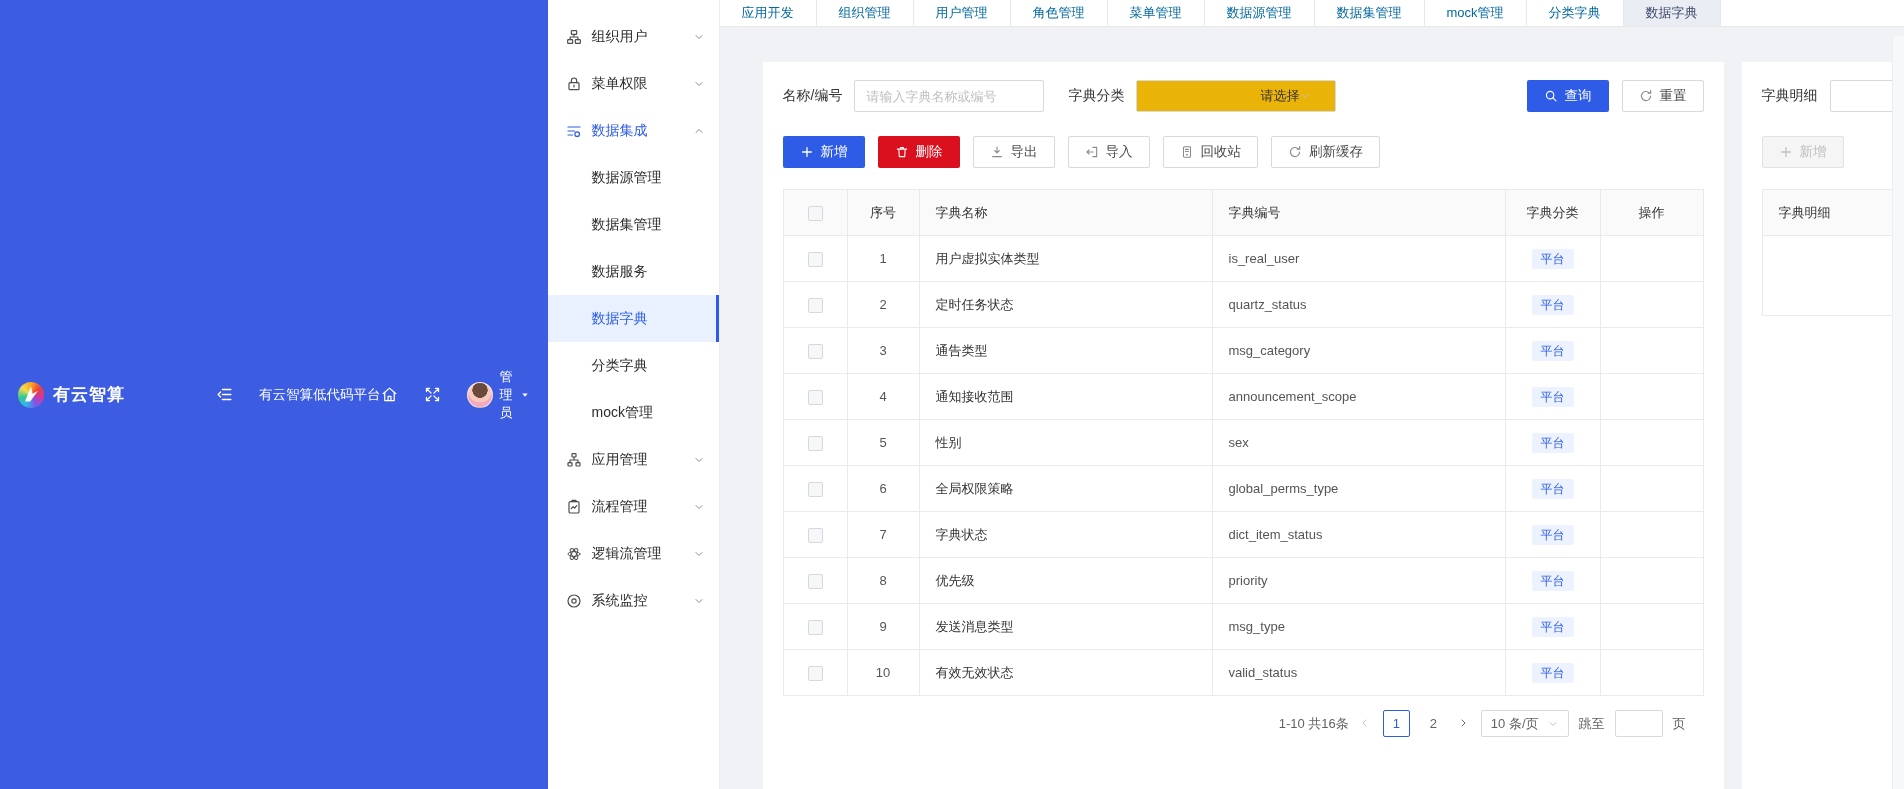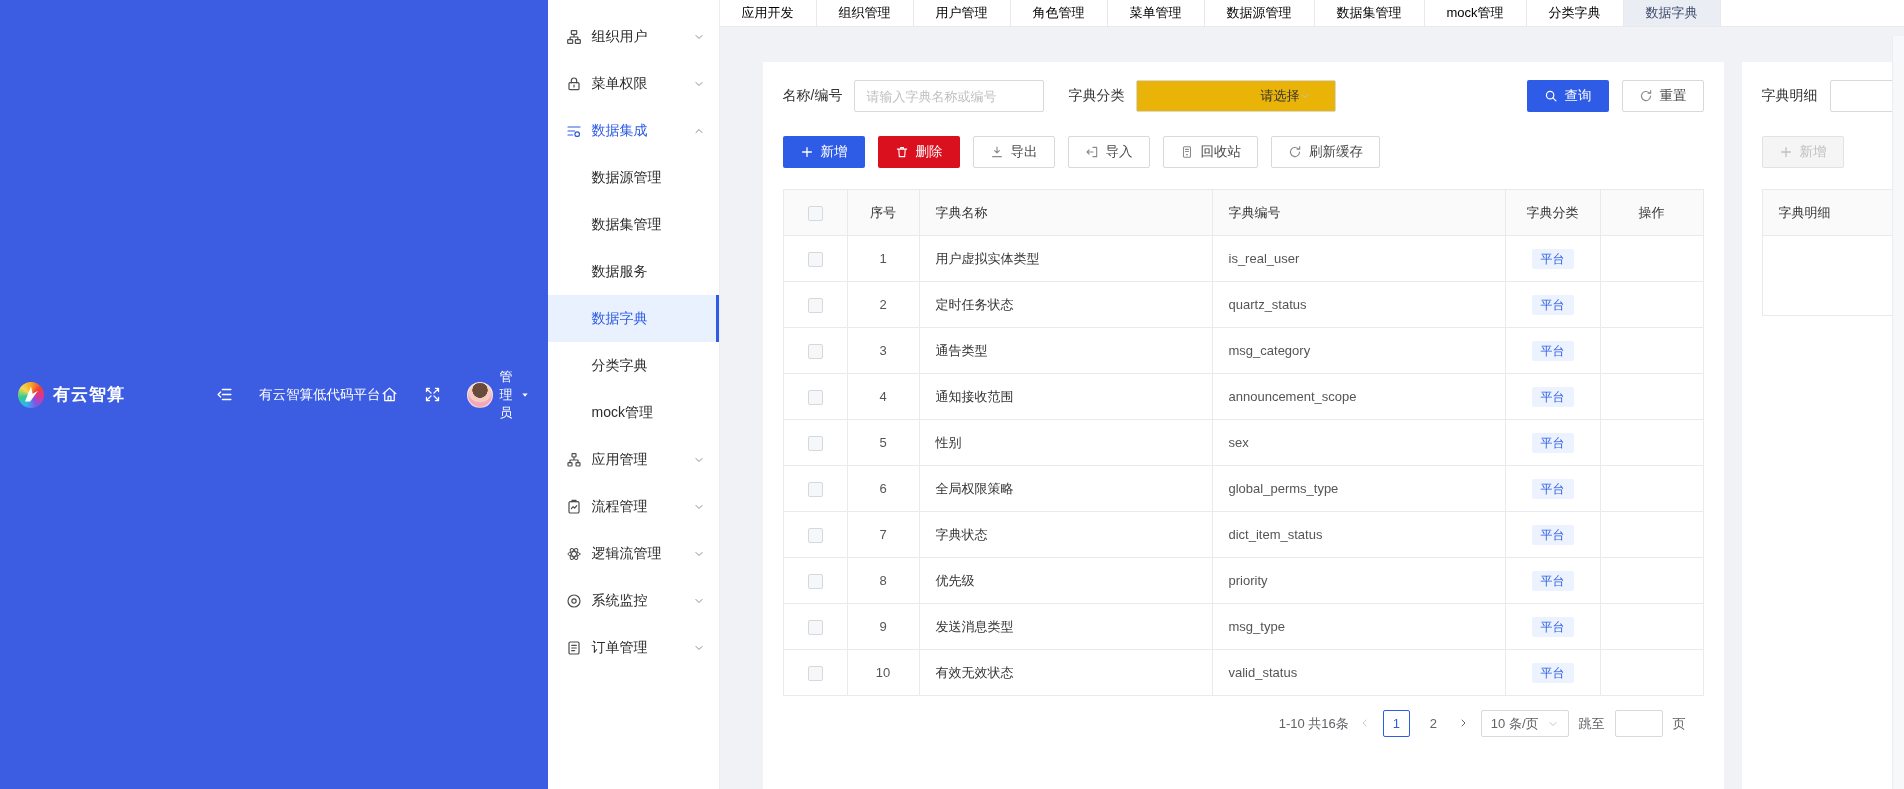--- a/index.html
+++ b/index.html
@@ -35,21 +35,21 @@
   .side-item .s-icon{width:16px;height:16px;color:#4d4d4d;}
   .side-item .s-chev{margin-left:auto;width:12px;height:12px;color:#8c8c8c;}
   .side-item.active{color:#2e5ce6;}
   .side-item.active .s-icon{color:#2e5ce6;}
   .side-sub{height:47px;display:flex;align-items:center;padding-left:44px;font-size:14px;color:#2b2b2b;cursor:pointer;}
   .side-sub.active{background:#e9f1fe;color:#2e5ce6;box-shadow:inset -3px 0 0 #2e5ce6;}
 
   
   .main{flex:1;display:flex;flex-direction:column;min-width:0;background:#f0f2f5;}
   .tabbar{flex:0 0 27px;background:#fff;border-bottom:1px solid #e9e9e9;display:flex;overflow:hidden;}
-  .tab{padding:0 22px;display:flex;align-items:center;font-size:13px;color:#000000;border-right:1px solid #e8e8e8;cursor:pointer;white-space:nowrap;}
+  .tab{padding:0 22px;display:flex;align-items:center;font-size:13px;color:#0369a1;border-right:1px solid #e8e8e8;cursor:pointer;white-space:nowrap;}
   .tab.active{background:#eaedf3;color:#3d4a6b;}
 
   
   .content{flex:1;display:flex;gap:18px;padding:35px 14px 0 43px;min-height:0;}
   .card{background:#fff;padding:18px 20px 0;display:flex;flex-direction:column;min-height:0;}
   .card.left{width:961px;flex:none;}
   .card.right{flex:1;}
 
   .filter-row{display:flex;align-items:center;flex:none;}
   .f-label{font-size:14px;color:#333;margin-right:12px;white-space:nowrap;}
@@ -250,34 +250,20 @@
           </span>
   </div>
         <div class="side-item">
     <span class="svgic s-icon">
             <svg viewBox="0 0 24 24" fill="none" stroke="currentColor" stroke-linecap="round" stroke-linejoin="round" stroke-width="1.8">
               <circle cx="12" cy="12" r="9"></circle>
               <circle cx="12" cy="12" r="3.2"></circle>
             </svg>
           </span>
     <span class="s-label">系统监控</span>
-    <span class="svgic s-chev">
-            <svg viewBox="0 0 24 24" fill="none" stroke="currentColor" stroke-linecap="round" stroke-linejoin="round" stroke-width="2">
-              <path d="m6 9 6 6 6-6"></path>
-            </svg>
-          </span>
-  </div>
-        <div class="side-item">
-    <span class="svgic s-icon">
-            <svg viewBox="0 0 24 24" fill="none" stroke="currentColor" stroke-linecap="round" stroke-linejoin="round" stroke-width="1.8">
-              <rect x="4.5" y="3" width="15" height="18" rx="2"></rect>
-              <path d="M8.5 8h7M8.5 12h7M8.5 16h4.5"></path>
-            </svg>
-          </span>
-    <span class="s-label">订单管理</span>
     <span class="svgic s-chev">
             <svg viewBox="0 0 24 24" fill="none" stroke="currentColor" stroke-linecap="round" stroke-linejoin="round" stroke-width="2">
               <path d="m6 9 6 6 6-6"></path>
             </svg>
           </span>
   </div>
       </nav>
 
     <div class="main">
       <div class="tabbar" id="tabbar">

